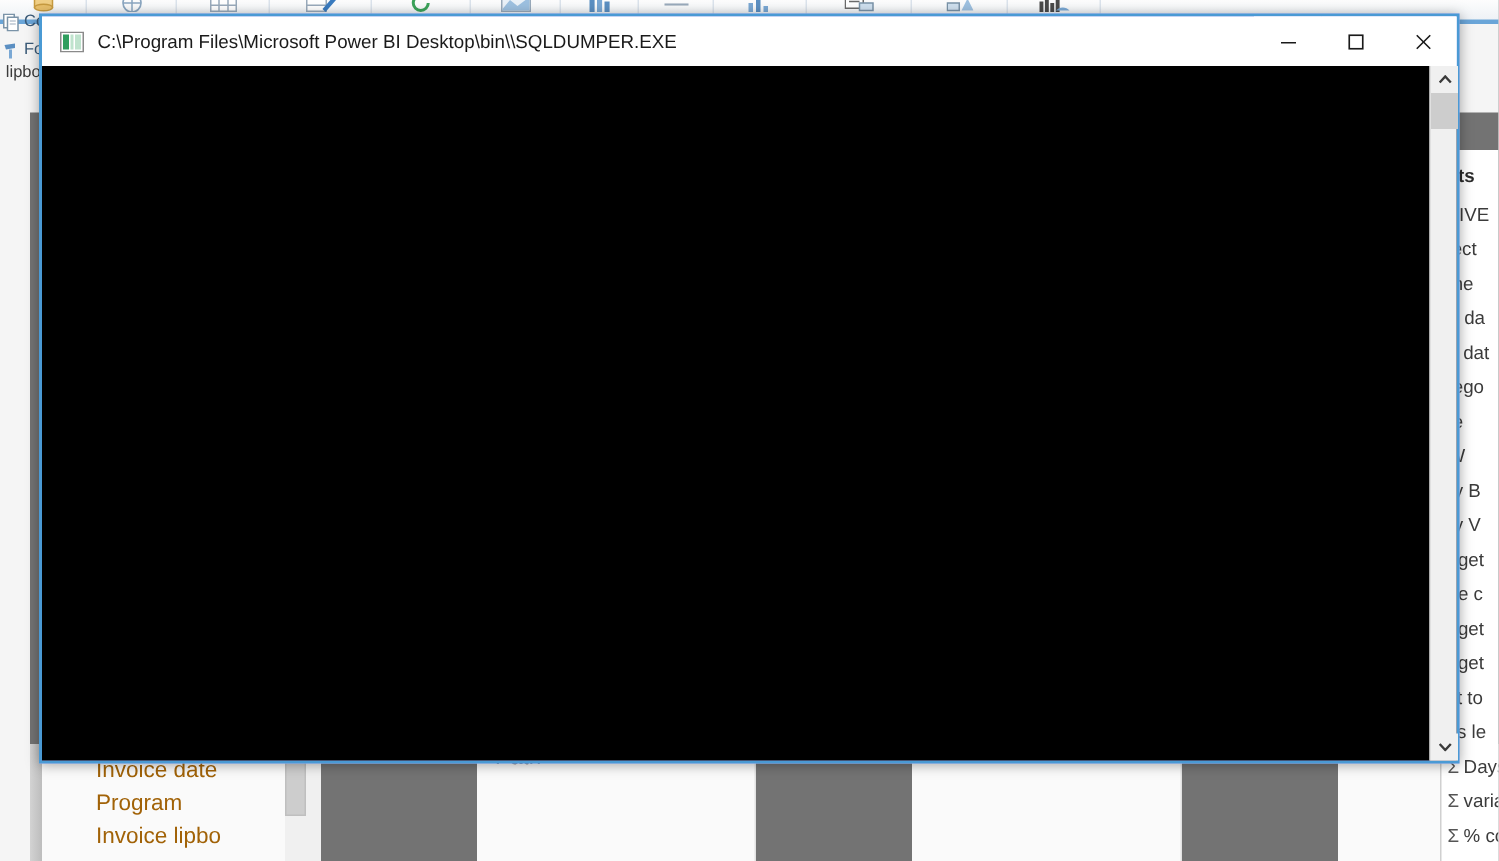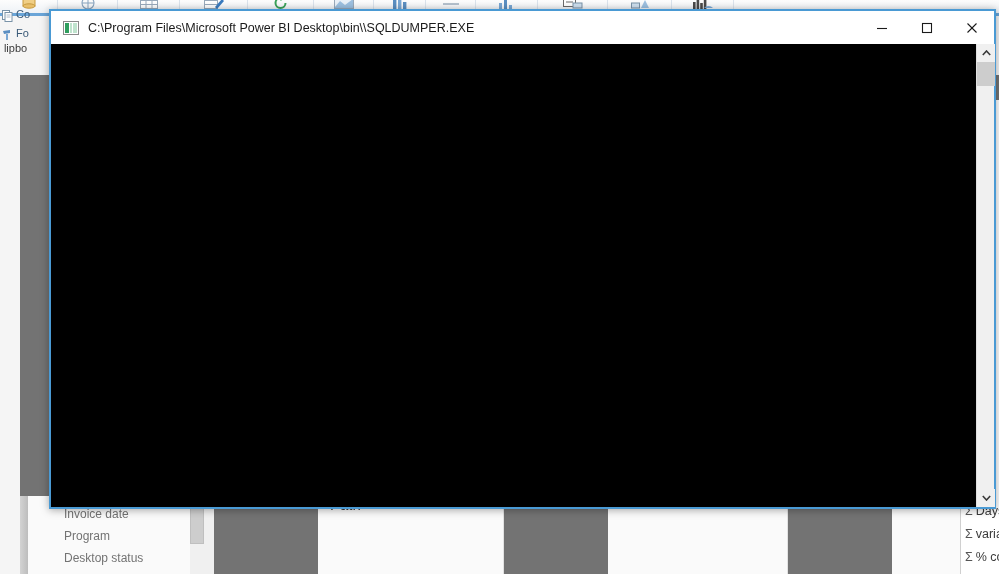--- a/index.html
+++ b/index.html
@@ -60,21 +60,21 @@
   .gcol { height: 78px; position: relative; }
   .gcol.light { background: #fafafa; border-right: 1px solid #e2e2e2; }
   .gcol.dark  { background: #737373; }
   .gcol-label {
     position: absolute; left: 12px; top: 0;
     font-size: 15px; color: #3b3b3b; white-space: nowrap;
   }
   .field-list { position: absolute; left: 44px; top: 7px; }
   .field-row {
     height: 22px; line-height: 22px;
-    font-size: 12px; color: #737373; white-space: nowrap;
+    font-size: 15px; color: #a16207; white-space: nowrap;
   }
   .grid-thumb {
     position: absolute; left: 170px; top: 0; width: 14px; height: 48px;
     background: #cdcdcd; border: 1px solid #bfbfbf;
   }
   .grid-thumb-track {
     position: absolute; left: 170px; top: 0; width: 14px; height: 78px;
     background: #f0f0f0;
   }
 
@@ -100,21 +100,20 @@
     width: 16px; height: 16px;
     display: flex; align-items: center; justify-content: center;
   }
 
   
   .console-win {
     position: absolute; left: 26px; top: 9px; width: 947px; height: 500px;
     background: #c4b5fd;
     border: 2px solid #4a9ad4;
     box-shadow: 0 1px 8px rgba(0,0,0,0.35);
-    margin-left: 23px;
   }
   .console-title {
     position: relative; height: 33px; background: #ffffff;
     display: flex; align-items: center;
   }
   .console-icon {
     width: 16px; height: 14px; margin-left: 12px; flex: 0 0 auto;
   }
   .console-title-text {
     margin-left: 9px; font-size: 12.5px; color: #1a1a1a;
@@ -281,21 +280,21 @@
             <span class="gcol-label">Path</span>
           </div>
           <div class="gcol dark" style="width: 104px;"></div>
           <div class="gcol light" style="width: 180px;"></div>
           <div class="gcol dark" style="width: 104px;"></div>
           <div class="gcol light" style="width: 107px;"></div>
         </div>
       <div class="field-list" id="field-list">
           <div class="field-row">Invoice date</div>
           <div class="field-row">Program</div>
-          <div class="field-row">Desktop status</div>
+          <div class="field-row">Invoice lipbo</div>
         </div>
       <div class="grid-thumb-track"></div>
       <div class="grid-thumb"></div>
     </div>
 
     <div class="fields-pane">
       <div class="fields-title">ets</div>
       <div id="fields-list">
           <div class="fields-item">
             <span>TIVE</span>

